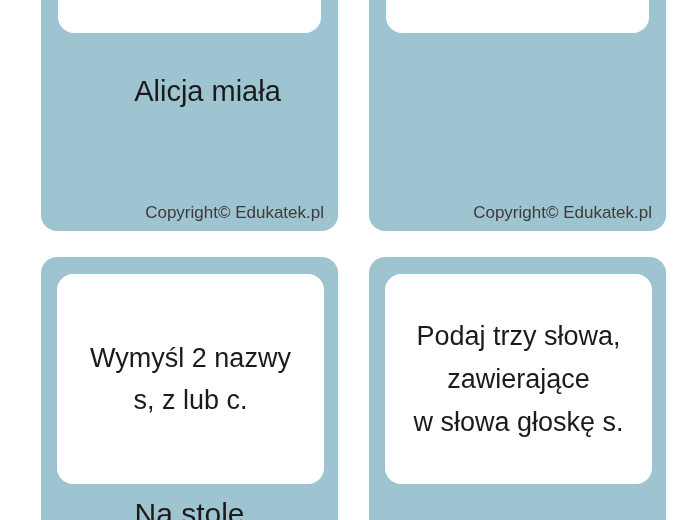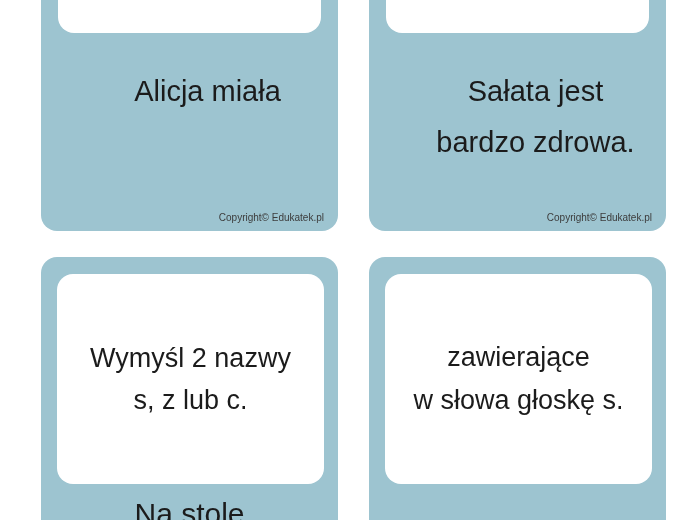--- a/index.html
+++ b/index.html
@@ -77,58 +77,55 @@
     top: 235px;
     text-align: center;
     font-size: 30px;
     line-height: 44px;
     color: var(--text-dark);
   }
   .copyright {
     position: absolute;
     right: 14px;
     bottom: 8px;
-    font-size: 10px;
+    font-size: 17px;
     color: var(--copyright-gray);
   }
 </style>
 </head>
 <body>
 
 <div class="page">
 
   <div class="card card-top card-tl">
     <div class="inner-top"></div>
     <div class="sentence">
       <div>Alicja miała</div>
     </div>
     <div class="copyright">Copyright© Edukatek.pl</div>
   </div>
 
   <div class="card card-top card-tr">
     <div class="inner-top"></div>
-    <div class="sentence">
-      <div>Sałata jest</div>
-      <div>bardzo zdrowa.</div>
-    </div>
     <div class="copyright">Copyright© Edukatek.pl</div>
   </div>
 
   <div class="card card-bottom card-bl">
     <div class="inner-bottom">
       <div class="task-text">
         <div>Wymyśl 2 nazwy</div>
         <div>s, z lub c.</div>
       </div>
     </div>
     <div class="below-text">Na stole</div>
   </div>
 
   <div class="card card-bottom card-br">
     <div class="inner-bottom">
       <div class="task-text task-text-3">
+        <div>Podaj trzy słowa,</div>
         <div>zawierające</div>
         <div>w słowa głoskę s.</div>
       </div>
     </div>
   </div>
 
 </div>
 
 </body></html>

